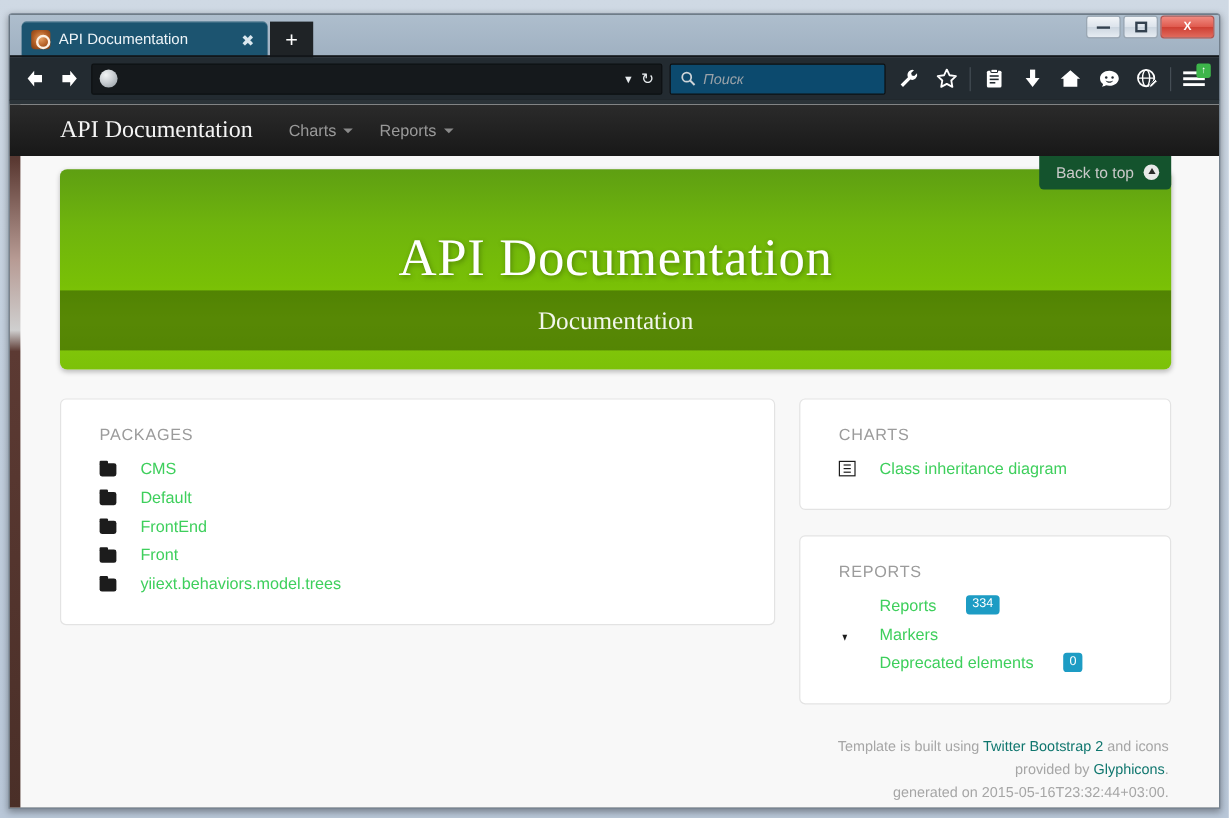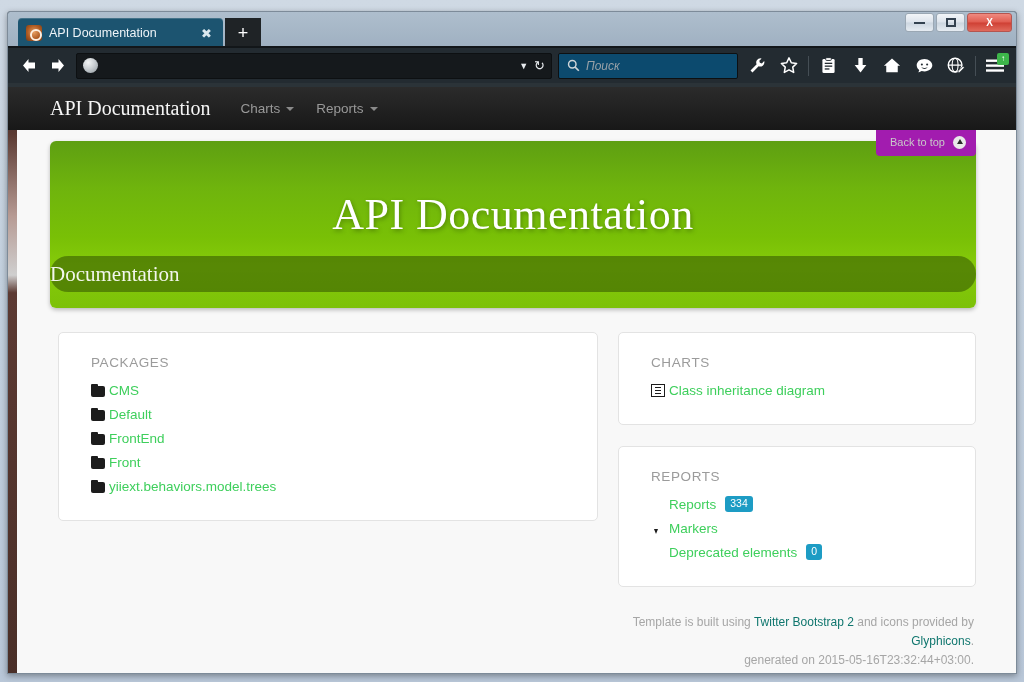--- a/index.html
+++ b/index.html
@@ -201,26 +201,26 @@
   }
   .caret-down {
     width: 0; height: 0;
     border-left: 4px solid transparent;
     border-right: 4px solid transparent;
     border-top: 4px solid #8a8a8a;
   }
 
   .backtotop {
     position: absolute; right: 40px; top: 43px;
-    background: #a21caf;
+    background: #14532d;
     color: #c9c9c9;
-    font-size: 11px;
+    font-size: 13px;
     padding: 6px 10px 7px 14px;
     border-radius: 0 0 4px 4px;
-    display: flex; gap: 8px;
+    display: flex; align-items: center; gap: 8px;
     z-index: 8;
   }
   .circle-up {
     width: 13px; height: 13px; border-radius: 50%;
     background: #e9e9e9;
     position: relative; flex: none;
   }
   .circle-up::after {
     content: ""; position: absolute; left: 3.5px; top: 3px;
     width: 0; height: 0;
@@ -245,49 +245,49 @@
   .jumbo-title {
     font-family: "Liberation Serif", serif;
     font-size: 44px;
     color: #fff;
     padding-top: 48px;
     text-shadow: 1px 2px 4px rgba(40,70,0,.45);
     letter-spacing: .5px;
   }
   .jumbo-sub-band {
     position: absolute; left: 0; right: 0; bottom: 16px;
-    height: 36px;
+    height: 50px;
     background: rgba(30,55,0,.45);
-    display: flex; align-items: center;  border-radius: 18px;
+    display: flex; align-items: center; justify-content: center;
   }
   .jumbo-sub {
     font-family: "Liberation Serif", serif;
     font-size: 21px;
     color: #f2f6ec;
   }
 
   
   .columns { display: flex; gap: 20px; margin-top: 24px; align-items: flex-start; }
-  .col-left { width: 540px; margin-left: 8px; }
+  .col-left { width: 596px; }
   .col-right { flex: 1; }
   .panel {
     background: #fff;
     border: 1px solid #e3e3e3;
     border-radius: 5px;
     padding: 22px 30px 22px 32px;
   }
   .panel + .panel { margin-top: 21px; }
   .panel-title {
     color: #9b9b9b;
     font-size: 13.5px;
     letter-spacing: .6px;
     margin-bottom: 8px;
   }
   .item {
-    display: flex; align-items: center; gap: 4px;
+    display: flex; align-items: center; gap: 20px;
     height: 24px;
   }
   .item-label { color: #3ecf5c; font-size: 13.5px; }
   .badge {
     background: #1d9cc4;
     color: #fff;
     font-size: 10.5px;
     font-weight: normal;
     border-radius: 3px;
     padding: 2px 5px 2px 5px;

